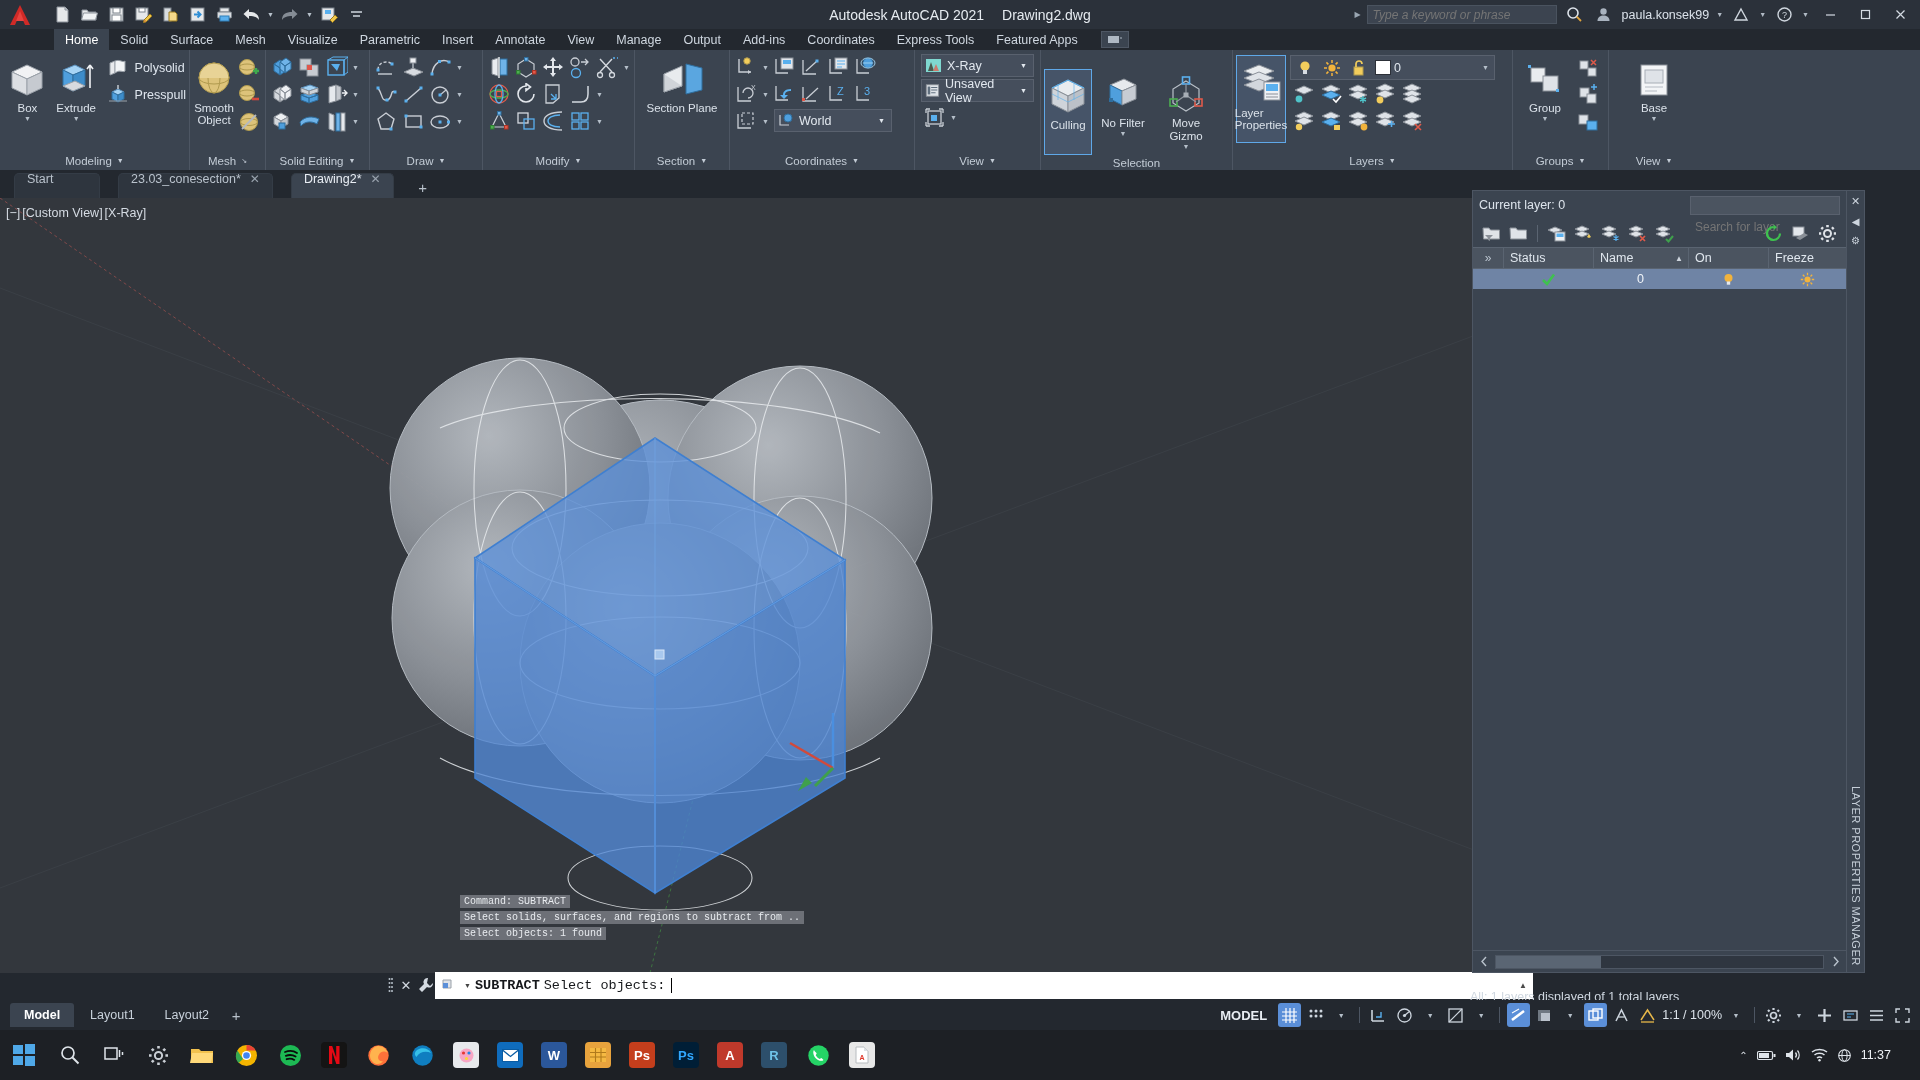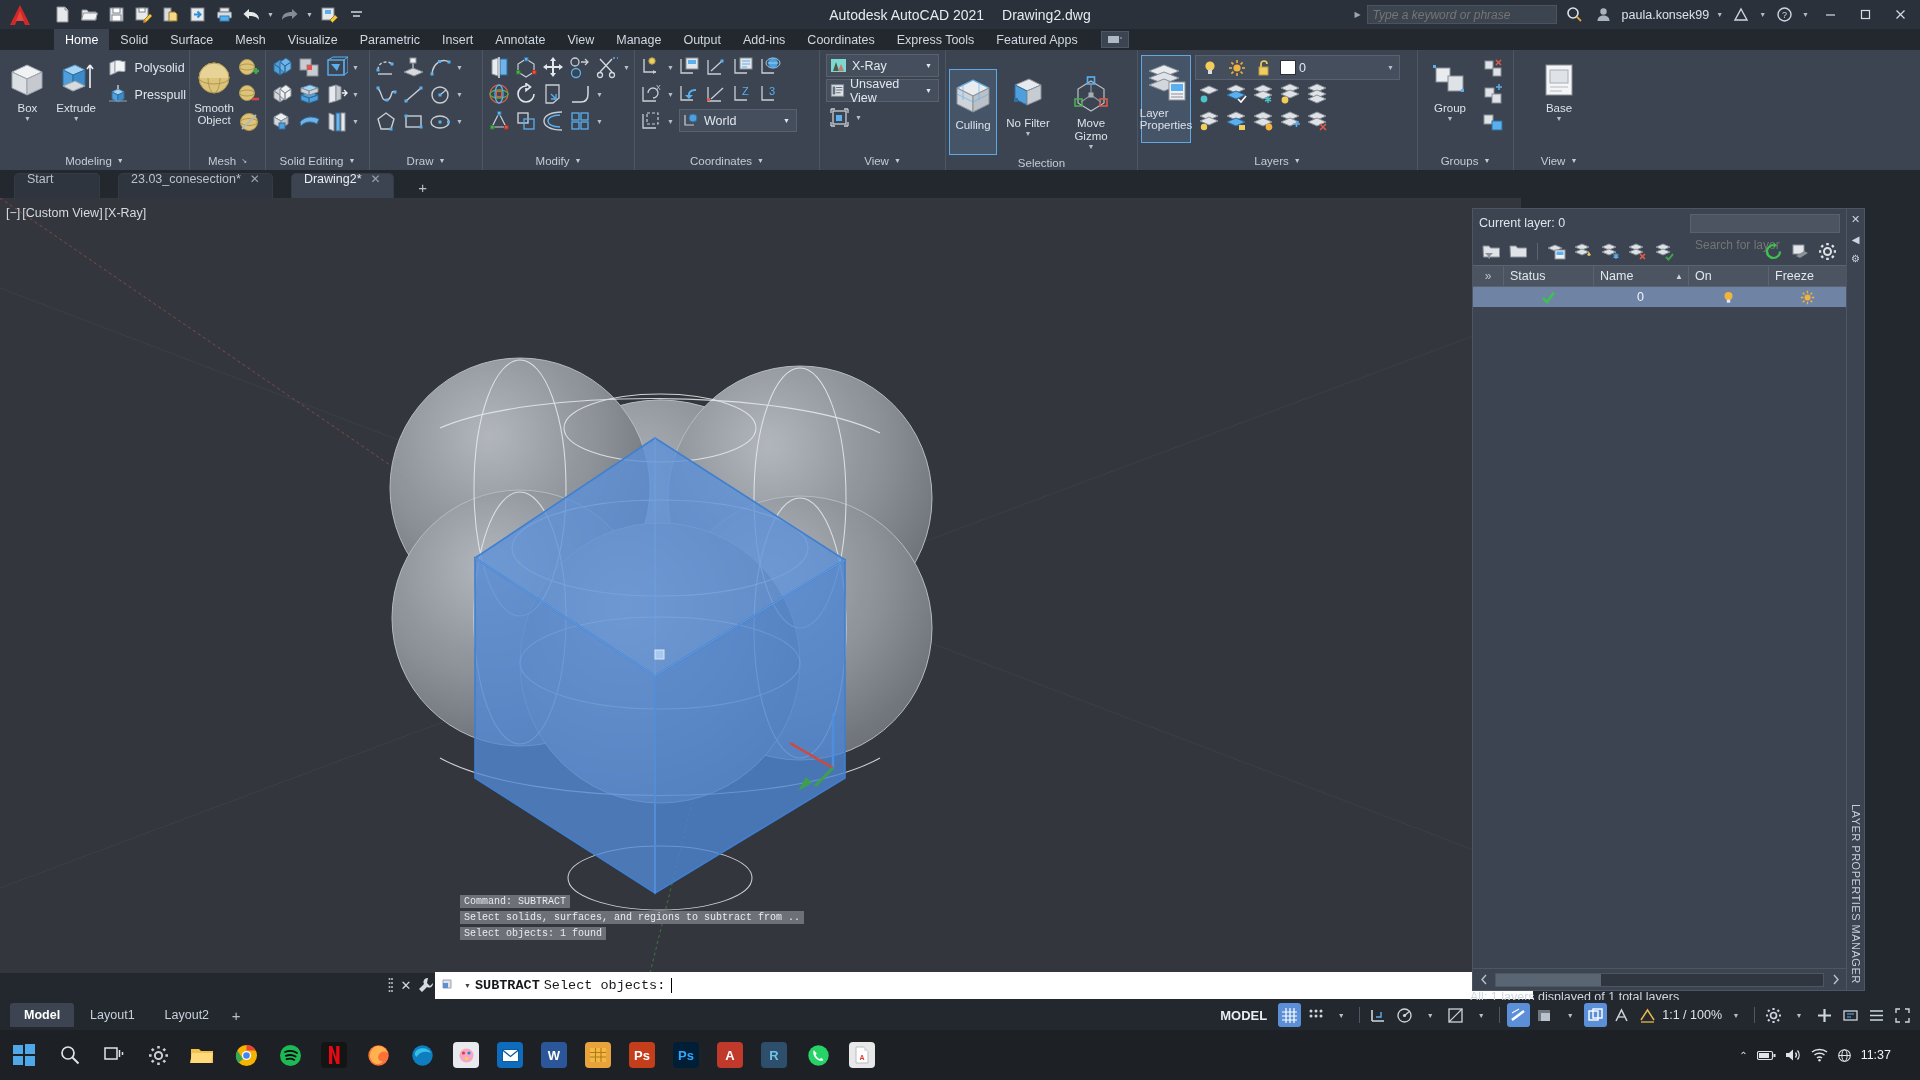--- a/index.html
+++ b/index.html
@@ -91,21 +91,21 @@
   #cmdgrip{ width:14px;height:27px; display:flex;align-items:center;justify-content:center;}
   #cmdx{ width:18px;height:27px; display:flex;align-items:center;justify-content:center; font-size:13px;color:#d2d8e0;}
   #cmdwr{ width:20px;height:27px; display:flex;align-items:center;justify-content:center;}
   #cmdinput{ flex:1; height:27px; background:#fff; display:flex;align-items:center; padding-left:5px; gap:4px;}
   #cmdinput .txt{ font-family:"Liberation Mono", monospace; font-size:13.5px; color:#16181b;}
   #cmdinput .bold{ font-weight:bold; }
   #cmdcaret{ width:1px;height:15px;background:#000; margin-left:2px; }
   #cmdinput .up{ margin-left:auto; padding-right:6px; font-size:8px; color:#4a4a4a;}
 
   
-  #lpm{ position:absolute; left:1460px; top:208px; width:420px; height:783px; display:flex;padding-left:12px; }
+  #lpm{ position:absolute; left:1460px; top:190px; width:420px; height:783px; display:flex;padding-left:12px; }
   #lpm-main{ width:375px; background:#3b4450; border:1px solid #4d5663; display:flex; flex-direction:column;}
   #lpm-top{ height:28px; display:flex; align-items:center; padding:0 6px; gap:6px;}
   #lpm-cur{ font-size:12.5px; color:#dde4ec; }
   #lpm-search{ margin-left:auto; display:flex;align-items:center; background:#4b5460; border:1px solid #59616e;
      height:19px; width:150px; padding:0 4px; }
   #lpm-search input{ flex:1;background:transparent;border:none;outline:none;color:#a6b0bb;font-size:12px;
      font-family:"Liberation Sans",sans-serif;margin-top:44px;}
   #lpm-tools{ height:28px; display:flex; align-items:center; padding:0 6px; gap:2px;}
   .lsm{ width:25px;height:25px;display:flex;align-items:center;justify-content:center;}
   .lsep{ width:1px;height:17px;background:#5a6471; margin:0 4px;}
@@ -675,20 +675,38 @@
           <div class="dcar">▼</div>
         </div>
       </div>
     </div>
     <div class="plabel">
       <span>Modify</span>
       <span class="ar">▼</span>
     </div>
   </div>
 
+  <div class="panel" style="width:95px">
+    <div class="pbody" style="justify-content:center">
+      <div class="big" style="width:78px">
+        <div class="bi">
+          <svg width="48" height="42" viewBox="0 0 48 42">
+              <path d="M6 16 L24 8 L24 28 L6 34 Z" fill="#e8ebee" stroke="#9aa1a9"></path>
+              <path d="M6 16 L6 34 L24 28" fill="#d0d4d9" stroke="#9aa1a9"></path>
+              <path d="M28 6 L44 10 L44 32 L28 36 Z" fill="#5aa6e0" stroke="#2f6e9e"></path>
+            </svg>
+        </div>
+        <div class="bt" style="line-height:13px">Section Plane</div>
+      </div>
+    </div>
+    <div class="plabel">
+      <span>Section</span>
+      <span class="ar">▼</span>
+    </div>
+  </div>
 
   <div class="panel" style="width:185px">
     <div class="pbody">
       <div class="col">
         <div class="row">
           <div class="sm">
             <svg width="23" height="23" viewBox="0 0 23 23">
                 <path d="M4 3 v13 h12" stroke="#c9ced5" stroke-width="1.4" fill="none"></path>
                 <path d="M16 16 l-3-2 v4z" fill="#c9ced5"></path>
                 <circle cx="12" cy="5" r="3.2" fill="#f2cd5c" stroke="#b09a4e"></circle>

